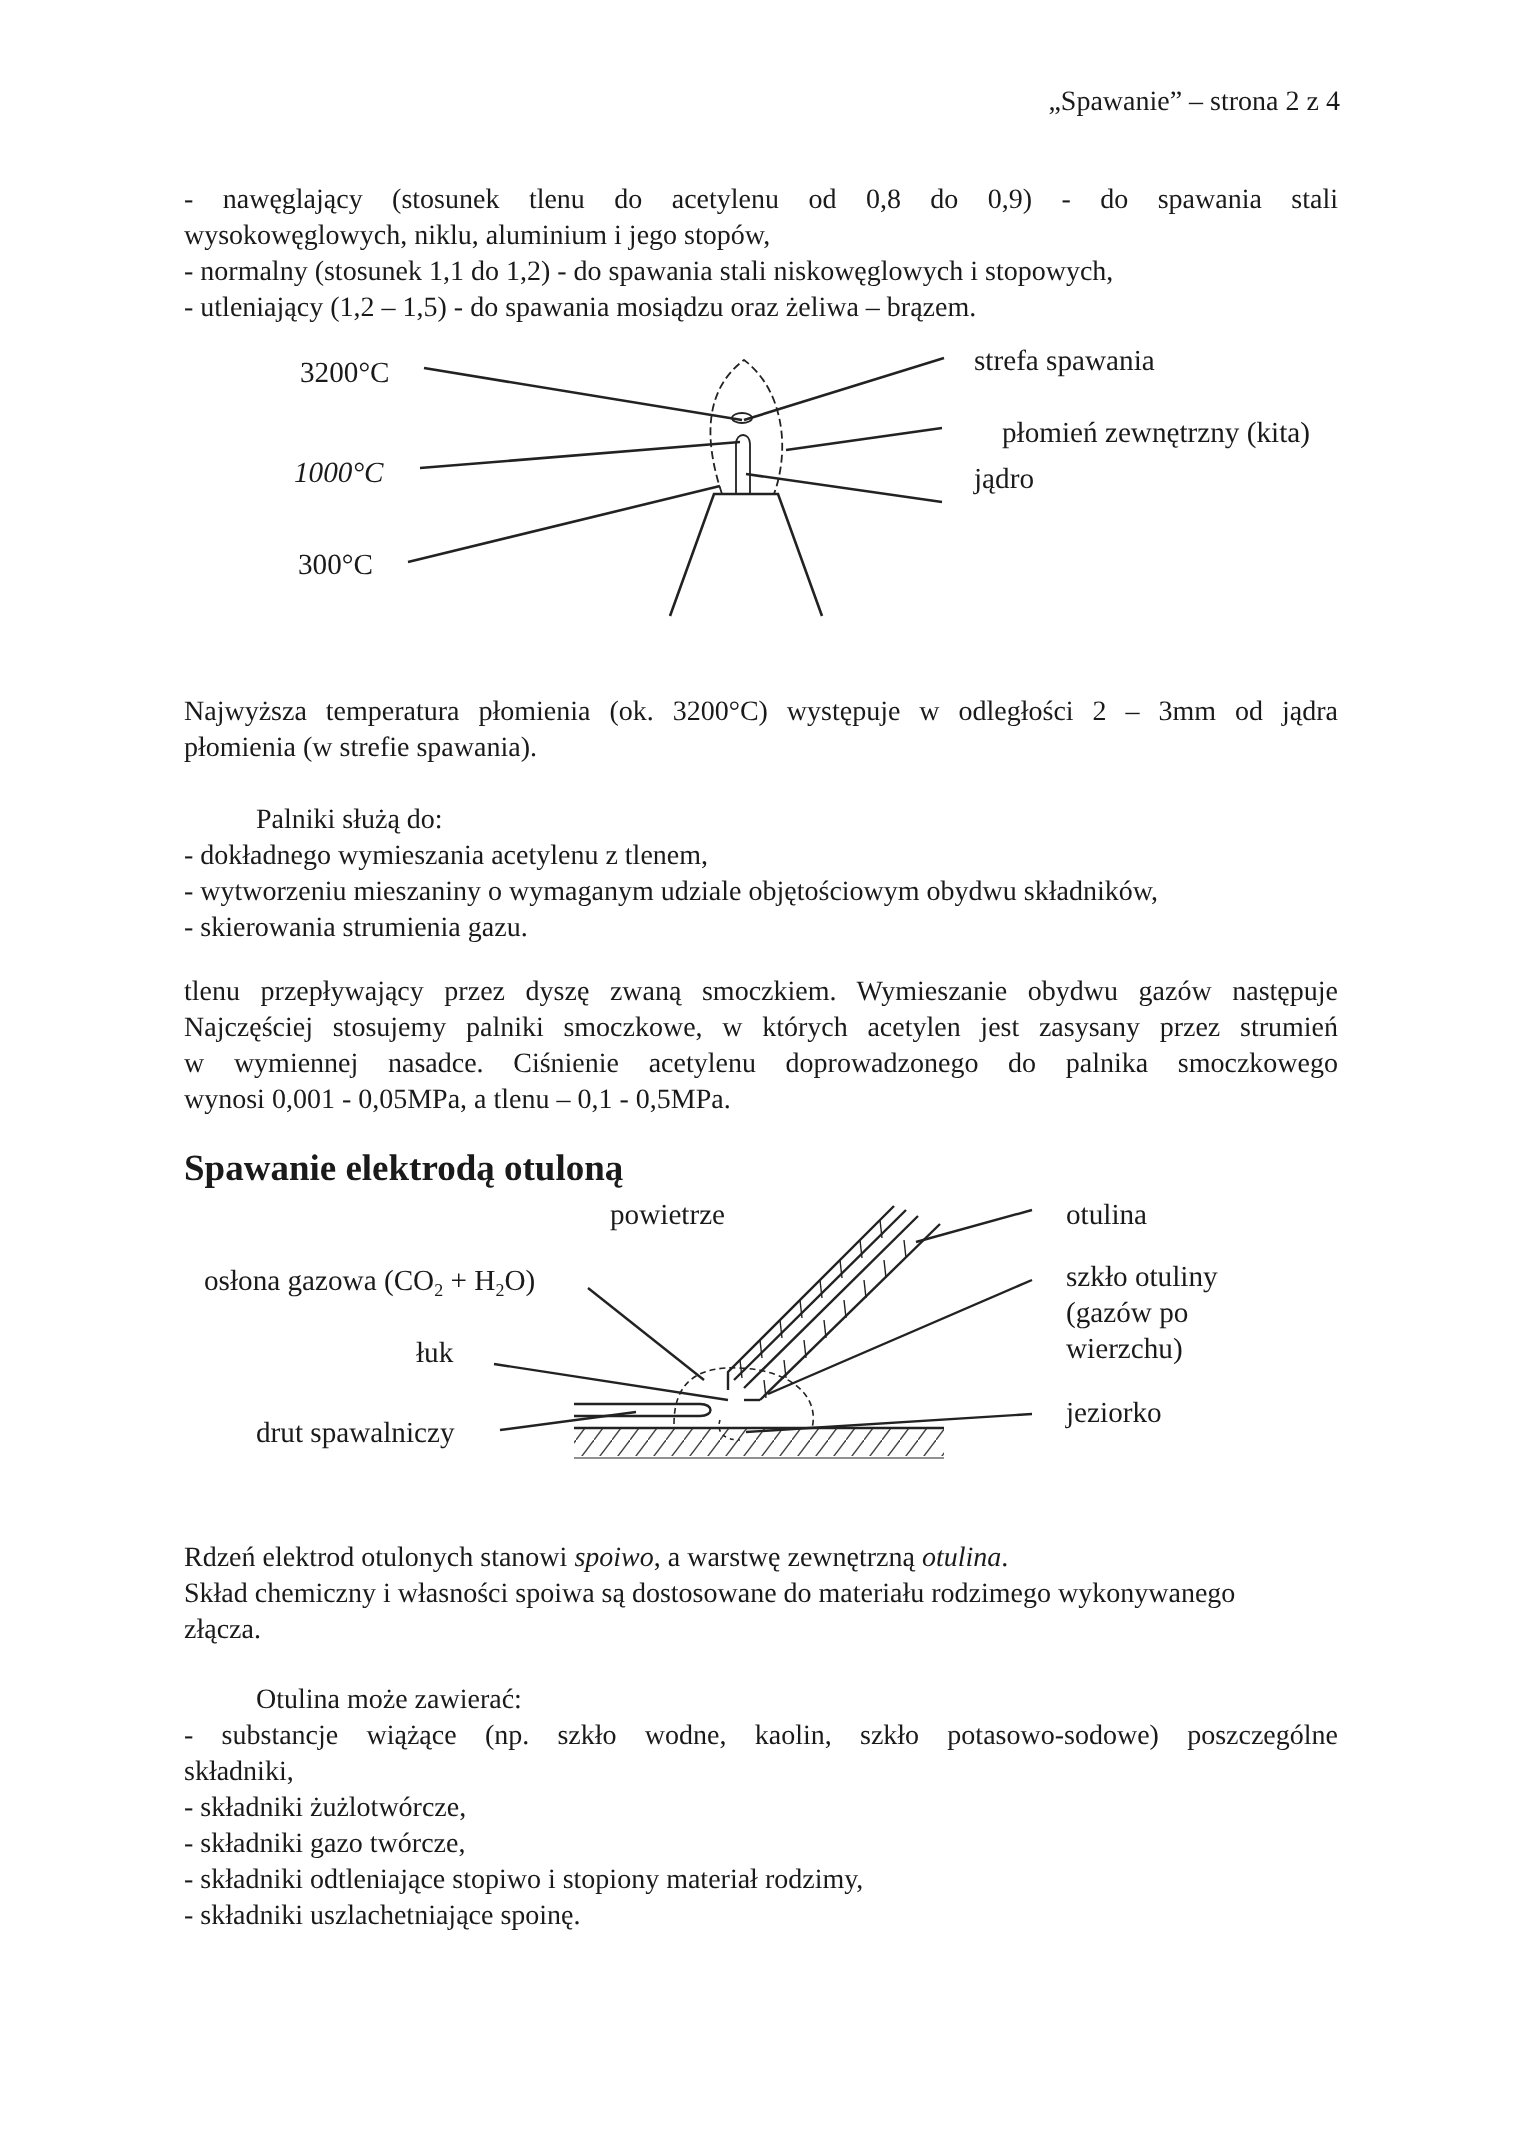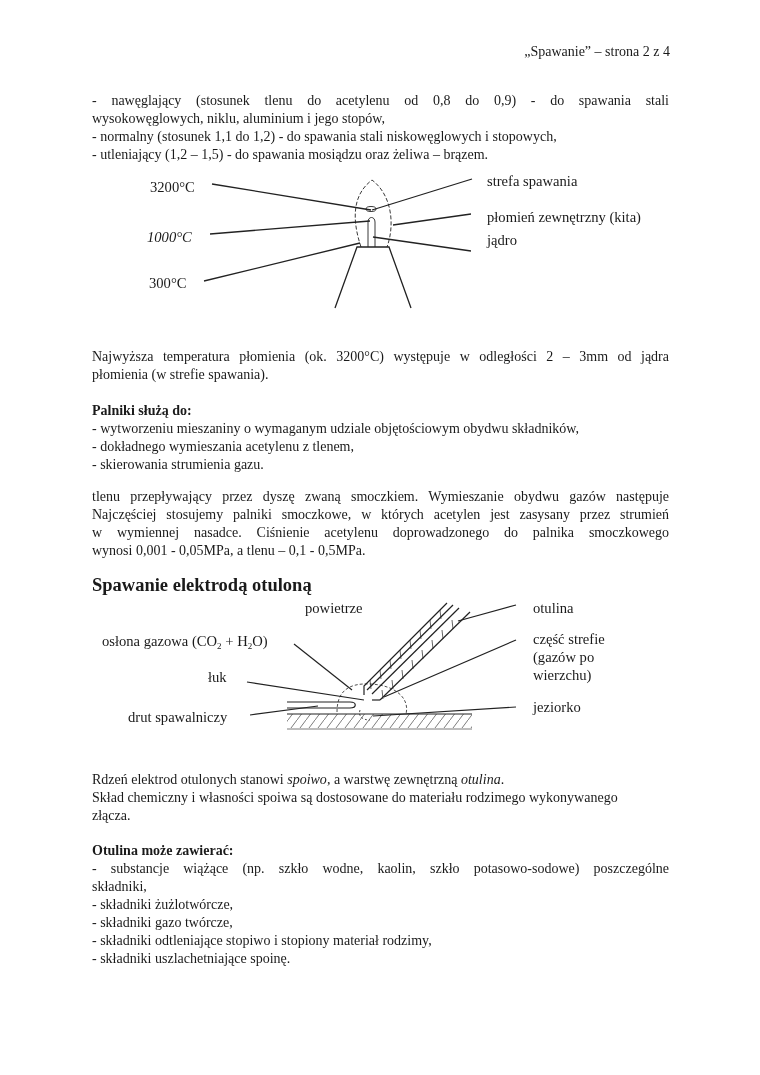--- a/index.html
+++ b/index.html
@@ -2,21 +2,21 @@
 <html><head>
 <meta charset="utf-8">
 <style>
   html, body { margin: 0; padding: 0; background: #ffffff; }
   body { width: 760px; height: 1075px; position: relative; overflow: hidden;
          font-family: "Liberation Serif", "DejaVu Serif", serif; color: #1a1a1a; }
   .header { position: absolute; top: 44px; right: 90px; font-size: 14px; }
   .p { position: absolute; left: 92px; width: 577px; font-size: 14px; line-height: 18px; text-align: justify; }
   .line { display: block; }
   .justify-last { text-align-last: justify; }
-  .bold { font-weight: bold; }
+  .bold { font-weight: normal; margin-left: 36px; }
   .h2 { position: absolute; left: 92px; top: 575px; font-size: 18.5px; font-weight: bold; }
   .lbl { position: absolute; font-size: 14.6px; white-space: nowrap; }
   svg { position: absolute; left: 0; top: 0; }
   sub { font-size: 9px; vertical-align: -3px; }
 </style>
 </head>
 <body>
 
 <div class="header">„Spawanie” – strona 2 z 4</div>
 
@@ -43,32 +43,32 @@
     <line x1="204" y1="281" x2="360" y2="243"></line>
     <line x1="472" y1="179" x2="372" y2="210"></line>
     <line x1="471" y1="214" x2="393" y2="225"></line>
     <line x1="471" y1="251" x2="373" y2="237"></line>
   </g>
 </svg>
 <div class="lbl" style="left:150px; top:179px;">3200°C</div>
 <div class="lbl" style="left:147px; top:229px;font-style:italic;">1000°C</div>
 <div class="lbl" style="left:149px; top:275px;">300°C</div>
 <div class="lbl" style="left:487px; top:173px;">strefa spawania</div>
-<div class="lbl" style="left:487px; top:209px;">płomień zewnętrzny (kita)</div>
+<div class="lbl" style="left:501px; top:209px;">płomień zewnętrzny (kita)</div>
 <div class="lbl" style="left:487px; top:232px;">jądro</div>
 
 <div class="p" style="top:348px;">
   <span class="line justify-last">Najwyższa temperatura płomienia (ok. 3200°C) występuje w odległości  2 – 3mm od jądra</span>
   <span class="line">płomienia (w strefie spawania).</span>
 </div>
 
 <div class="p" style="top:402px;">
   <span class="line bold">Palniki służą do:</span>
+  <span class="line">- dokładnego wymieszania acetylenu z tlenem,</span>
   <span class="line">- wytworzeniu mieszaniny o wymaganym udziale objętościowym obydwu składników,</span>
-  <span class="line">- dokładnego wymieszania acetylenu z tlenem,</span>
   <span class="line">- skierowania strumienia gazu.</span>
 </div>
 
 <div class="p" style="top:488px;">
   <span class="line justify-last">tlenu przepływający przez dyszę zwaną smoczkiem. Wymieszanie obydwu gazów następuje</span>
   <span class="line justify-last">Najczęściej stosujemy palniki smoczkowe, w których acetylen jest zasysany przez strumień</span>
   <span class="line justify-last">w wymiennej nasadce. Ciśnienie acetylenu doprowadzonego do palnika smoczkowego</span>
   <span class="line">wynosi 0,001 - 0,05MPa, a tlenu – 0,1 - 0,5MPa.</span>
 </div>
 
@@ -124,21 +124,21 @@
     <line x1="516" y1="707" x2="373" y2="716"></line>
   </g>
 </svg>
 
 <div class="lbl" style="left:305px; top:600px;">powietrze</div>
 <div class="lbl" style="left:102px; top:633px;"><span>osłona gazowa (CO</span><sub>2</sub><span> + H</span><sub>2</sub><span>O)</span></div>
 <div class="lbl" style="left:208px; top:669px;">łuk</div>
 <div class="lbl" style="left:128px; top:709px;">drut spawalniczy</div>
 <div class="lbl" style="left:533px; top:600px;">otulina</div>
 <div class="lbl" style="left:533px; top:630px; line-height:18px;">
-  <div>część strefie</div>
+  <div>szkło otuliny</div>
   <div>(gazów po</div>
   <div>wierzchu)</div>
 </div>
 <div class="lbl" style="left:533px; top:699px;">jeziorko</div>
 
 <div class="p" style="top:771px;">
   <span class="line"><span>Rdzeń elektrod otulonych stanowi </span><i>spoiwo</i><span>, a warstwę zewnętrzną </span><i>otulina</i><span>.</span></span>
   <span class="line">Skład chemiczny i własności spoiwa są dostosowane do materiału rodzimego wykonywanego</span>
   <span class="line">złącza.</span>
 </div>

